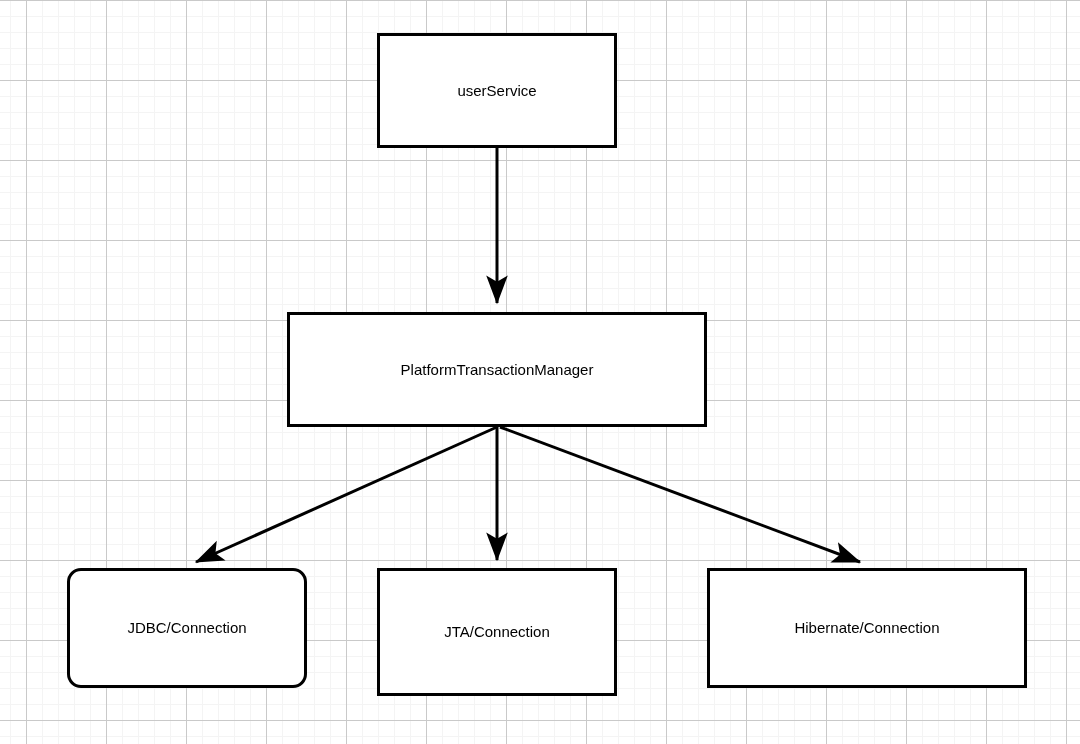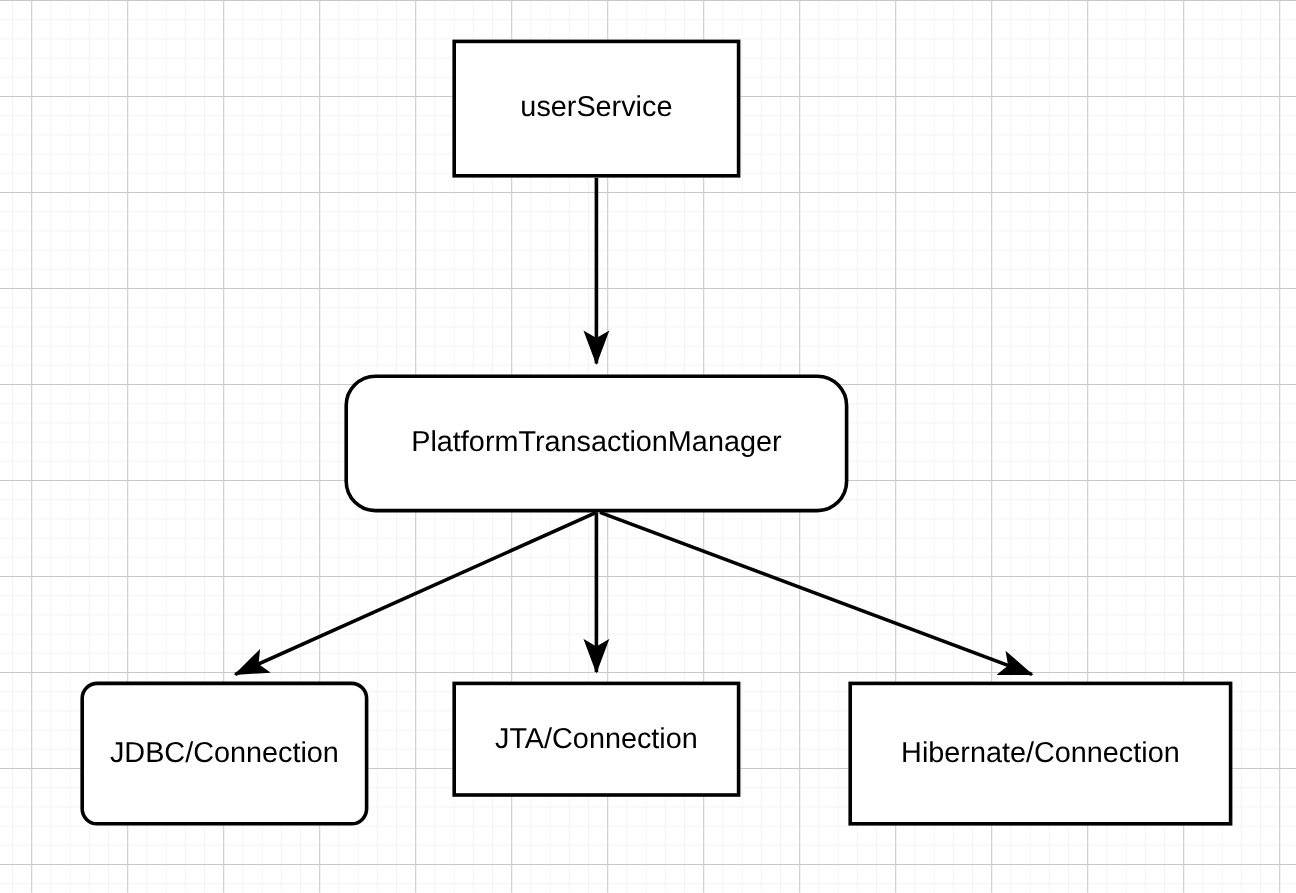--- a/index.html
+++ b/index.html
@@ -32,33 +32,33 @@
   }
   .node {
     position: absolute;
     box-sizing: border-box;
     border: 3px solid #000000;
     background: #ffffff;
     display: flex;
     align-items: center;
     justify-content: center;
     color: #000000;
-    font-size: 24px;
+    font-size: 15px;
     font-family: "Liberation Sans", sans-serif;
     line-height: 1.2;
     text-align: center;
     white-space: nowrap;
   }
   .node-label {
     display: block;
   }
   #node-userservice      { left: 377px; top: 33px;  width: 240px; height: 115px; }
-  #node-ptm              { left: 287px; top: 312px; width: 420px; height: 115px; border-radius: 26px; }
+  #node-ptm              { left: 287px; top: 312px; width: 420px; height: 115px; }
   #node-jdbc             { left: 67px;  top: 568px; width: 240px; height: 120px; border-radius: 14px; }
-  #node-jta              { left: 377px; top: 568px; width: 240px; height: 96px; }
+  #node-jta              { left: 377px; top: 568px; width: 240px; height: 128px; }
   #node-hibernate        { left: 707px; top: 568px; width: 320px; height: 120px; text-align: center; }
 </style>
 </head>
 <body>
 
 <div id="canvas">
 
   <svg id="edges" viewBox="0 0 1080 744" width="1080" height="744" xmlns="http://www.w3.org/2000/svg">
     <defs>
       <marker id="arrow-head" markerWidth="11" markerHeight="11" refX="9.2" refY="4" orient="auto" markerUnits="strokeWidth">

